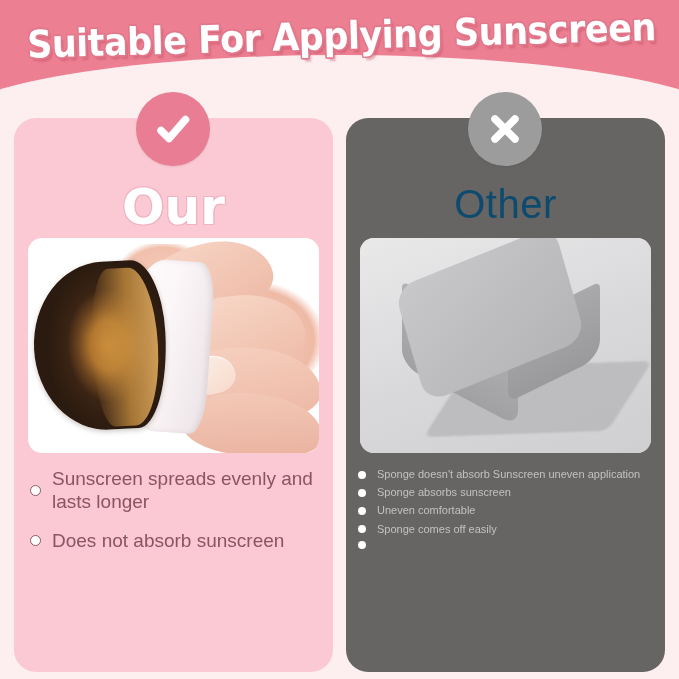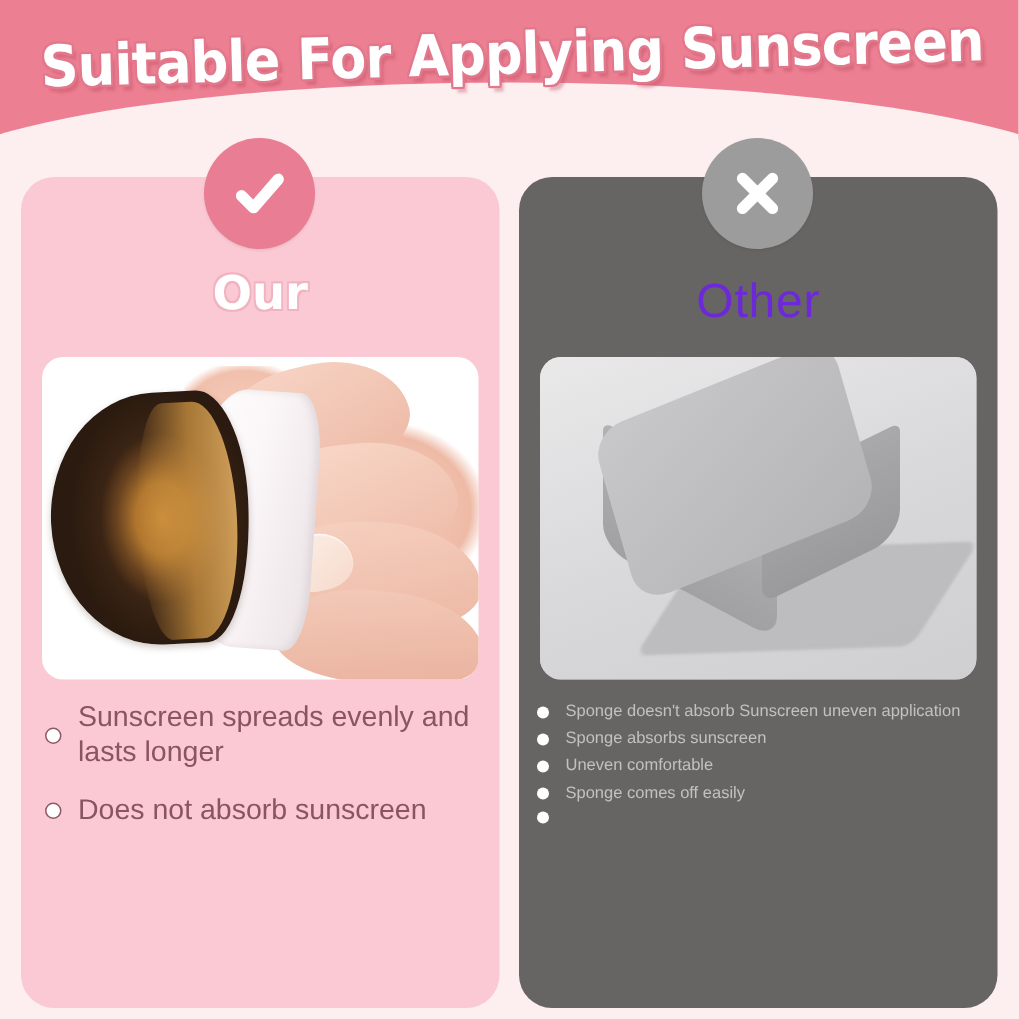--- a/index.html
+++ b/index.html
@@ -64,28 +64,28 @@
   .badge svg{display:block;}
 
   
   .panel-head{
     position:absolute;width:319px;text-align:center;
     font-family:"DejaVu Sans", sans-serif;
     font-weight:bold;
     white-space:nowrap;
   }
   .head-our{
-    left:14px;top:178px;font-size:31px;color:#ffffff;
+    left:14px;top:178px;font-size:50px;color:#ffffff;
     text-shadow:
       -1.2px -1.2px 0 #f0b3c1, 1.2px -1.2px 0 #f0b3c1,
       -1.2px 1.2px 0 #f0b3c1, 1.2px 1.2px 0 #f0b3c1,
       0 0 1px #f0b3c1;
   }
   .head-other{
-    left:346px;top:182px;font-size:32px;color:#6d28d9;
+    left:346px;top:182px;font-size:40px;color:#0c4a6e;
     font-weight:normal;
     font-family:"Liberation Sans", sans-serif;
     letter-spacing:0.5px;
   }
 
   
   .imgcard{
     position:absolute;top:238px;width:291px;height:215px;
     border-radius:14px;overflow:hidden;
   }

